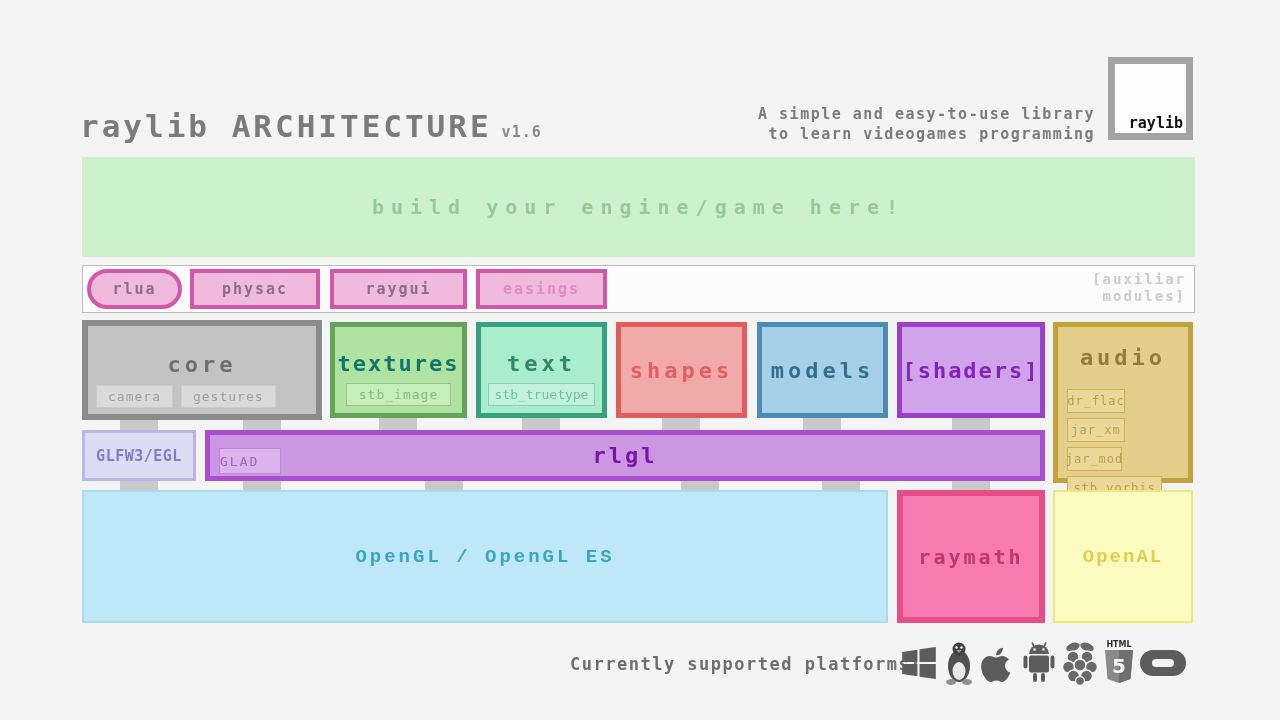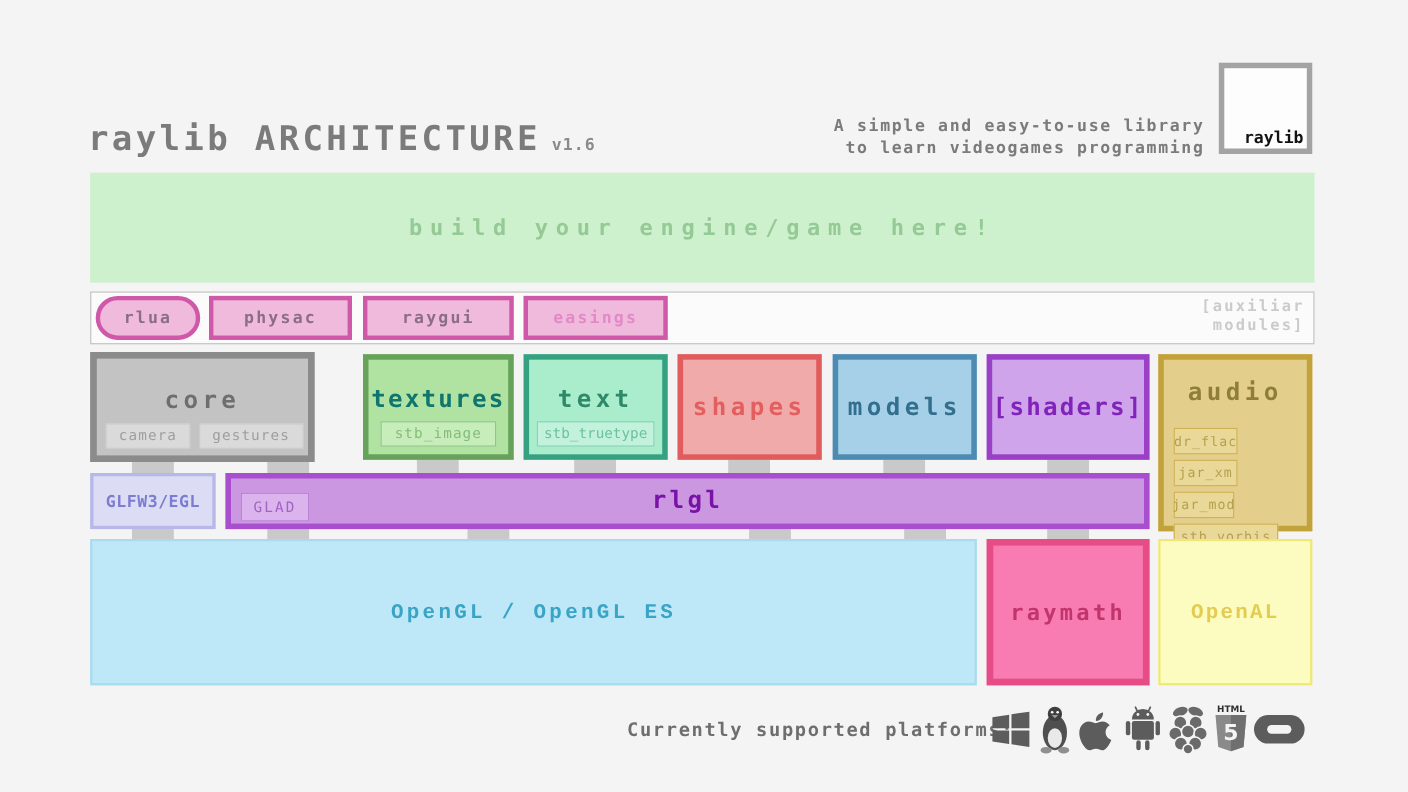--- a/index.html
+++ b/index.html
@@ -20,21 +20,21 @@
     color:#7b7b7b; white-space:nowrap;
   }
   .title .version { font-size:15px; font-weight:bold; letter-spacing:1px; margin-left:10px; color:#8a8a8a; }
   .tagline {
     left:660px; top:104px; width:435px;
     text-align:right; font-size:15px; font-weight:bold;
     letter-spacing:1.5px; line-height:20px; color:#7b7b7b;
   }
   .logo {
     left:1108px; top:57px; width:85px; height:83px;
-    background:#fdfdfd; border:5px solid #a3a3a3;padding-left:12px;
+    background:#fdfdfd; border:7px solid #a3a3a3;padding-left:12px;
   }
   .logo span {
     position:absolute; right:3px; bottom:1px;
     font-size:15px; font-weight:bold; color:#121212; letter-spacing:0;
   }
 
   
   .build-box {
     left:82px; top:157px; width:1113px; height:100px;
     background:#cdf0cd;
@@ -74,21 +74,21 @@
     display:flex; flex-direction:column; align-items:center;
   }
   .module .m-title {
     font-weight:bold; letter-spacing:4px; font-size:22px;
   }
   .sub-lib {
     display:flex; align-items:center; justify-content:center;
     font-size:13px; letter-spacing:1px; height:23px;
   }
   .mod-core {
-    left:82px; top:320px; width:204px; height:100px;
+    left:82px; top:320px; width:240px; height:100px;
     background:#c3c3c3; border:6px solid #8b8b8b;
   }
   .mod-core .m-title { color:#6e6e6e; margin-top:26px; }
   .core-subs { position:absolute; left:8px; bottom:6px; display:flex; gap:8px;margin-top:48px; }
   .mod-core .sub-lib { background:#dadada; border:1px solid #cbcbcb; color:#9e9e9e; padding:0 11px; }
 
   .mod-textures {
     left:330px; top:322px; width:137px; height:96px;
     background:#b0e2a2; border:5px solid #67a25a;
   }
@@ -144,21 +144,21 @@
   }
   .rlgl-box {
     left:205px; top:430px; width:840px; height:51px; z-index:1;
     background:#cc97e1; border:5px solid #a84ecf;
     display:flex; align-items:center; justify-content:center;
     font-size:22px; font-weight:bold; color:#7913a7; letter-spacing:3px;
   }
   .glad-box {
     position:absolute; left:9px; top:13px; width:62px; height:26px;
     background:#dbb3ed; border:1px solid #ba82d5;
-    display:flex; align-items:center; justify-content:center;
+    display:flex; align-items:center; justify-content:flex-start;
     font-size:13px; letter-spacing:2px; color:#a164c3; font-weight:normal;
   }
 
   
   .opengl-box {
     left:82px; top:490px; width:806px; height:133px; z-index:1;
     background:#bee8f7; border:2px solid #a8dbee;
     display:flex; align-items:center; justify-content:center;
     font-family:"Liberation Mono", monospace;
     font-size:19px; font-weight:bold; color:#39a4c5; letter-spacing:3px;

